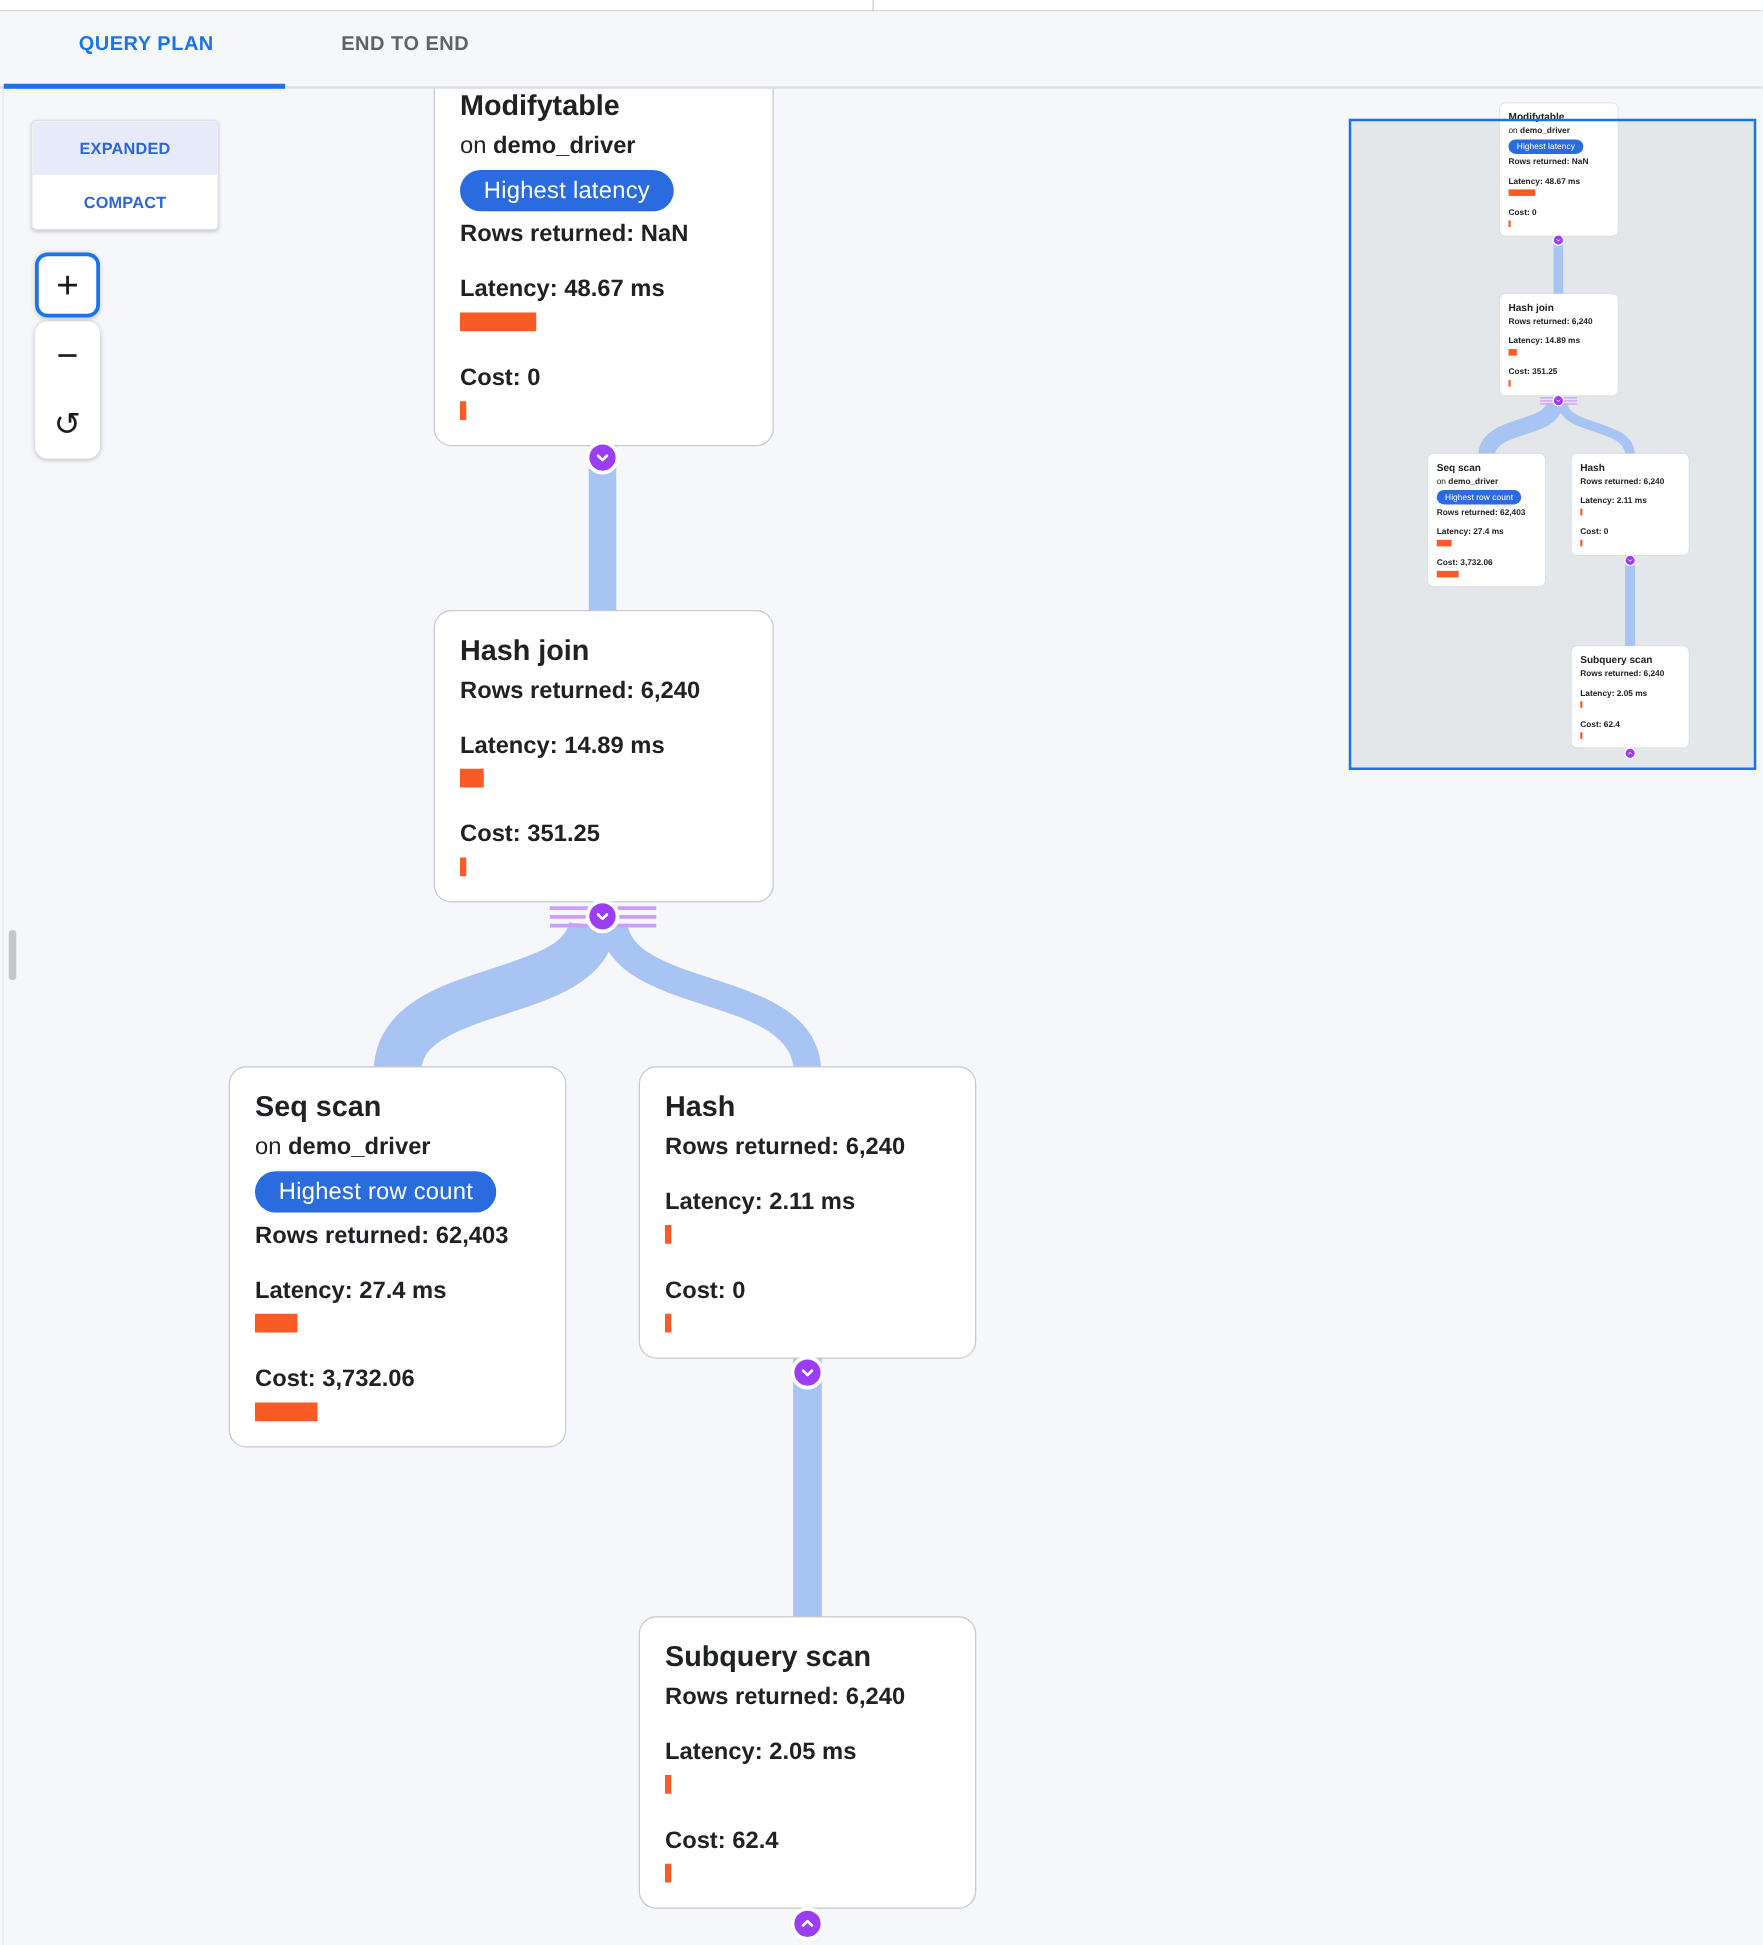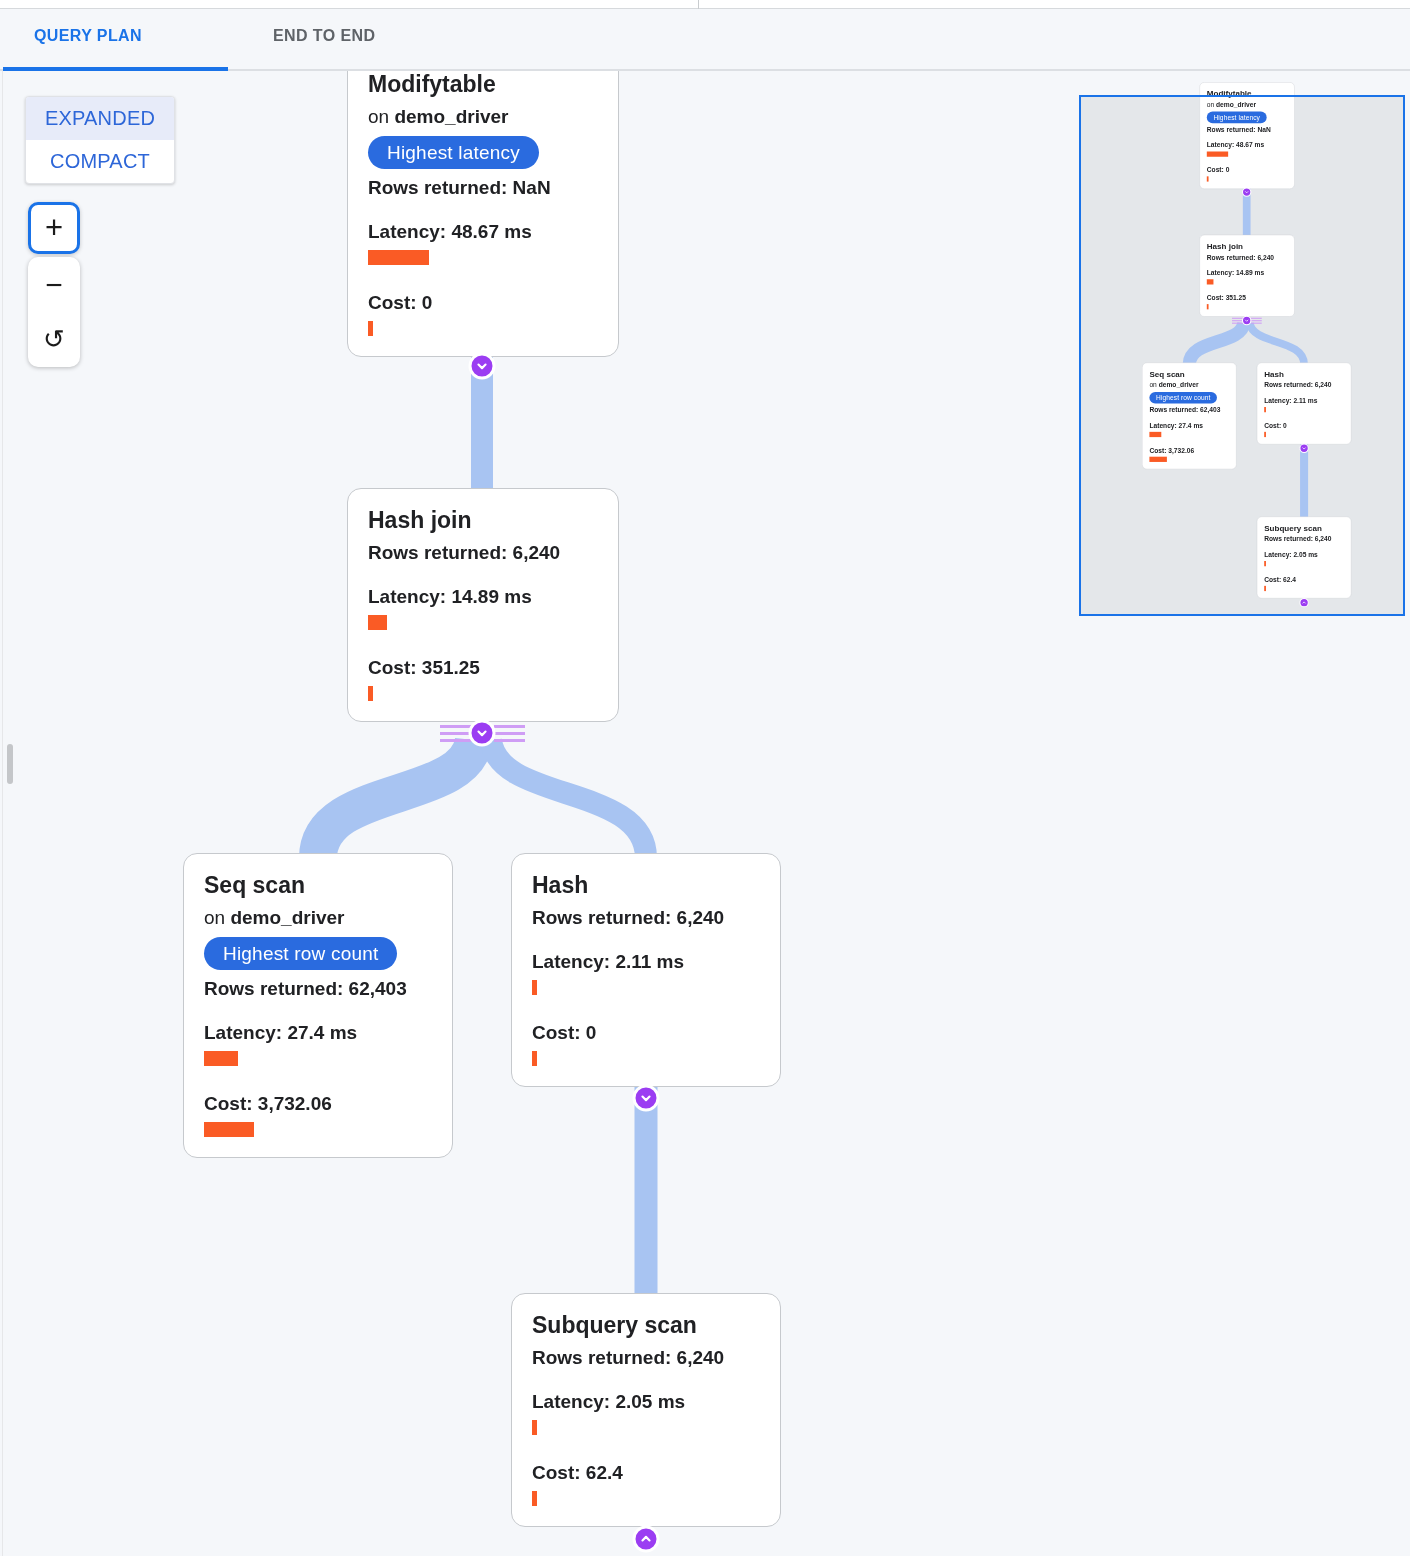--- a/index.html
+++ b/index.html
@@ -40,29 +40,29 @@
   
   .mini-fill{position:absolute;left:1079px;top:95px;width:326px;height:521px;background:var(--minimap-fill);z-index:4;}
   .minimap{position:absolute;left:1078px;top:64px;width:500px;height:560px;z-index:5;}
   .mini-scale{position:absolute;left:0;top:0;width:1410px;height:1556px;transform:scale(0.35);transform-origin:0 0;}
   .mini-border{position:absolute;left:1079px;top:95px;width:326px;height:521px;border:2px solid var(--accent-blue);box-sizing:border-box;z-index:6;pointer-events:none;}
   
   .topbar{position:absolute;left:0;top:0;width:1410px;height:71px;background:var(--canvas-bg);border-bottom:2px solid #dcdfe3;box-sizing:border-box;z-index:10;}
   .window-strip{position:absolute;left:0;top:0;width:1410px;height:9px;background:#fff;border-bottom:1px solid #d6d9dc;box-sizing:border-box;}
   .strip-divider{position:absolute;left:698px;top:0;width:1px;height:9px;background:#c9cccf;}
   .tab{position:absolute;top:27px;font-size:16px;font-weight:600;letter-spacing:.4px;cursor:default;}
-  .tab-active{left:34px;color:var(--accent-blue);}
+  .tab-active{left:63px;color:var(--accent-blue);}
   .tab-inactive{left:273px;color:var(--tab-inactive);}
   .tab-underline{position:absolute;left:3px;top:67px;width:225px;height:4px;background:var(--accent-blue);z-index:11;}
   
   .view-toggle{
     position:absolute;left:25px;top:96px;width:148px;z-index:20;background:#fff;
     border:1px solid #e0e2e6;border-radius:4px;box-shadow:0 1px 3px rgba(0,0,0,.18);overflow:hidden;
   }
-  .toggle-row{height:43px;line-height:43px;text-align:center;font-size:20px;font-weight:400;color:var(--toggle-blue);letter-spacing:.2px;}
+  .toggle-row{height:43px;line-height:43px;text-align:center;font-size:13px;font-weight:700;color:var(--toggle-blue);letter-spacing:.2px;}
   .toggle-row.selected{background:var(--toggle-selected-bg);}
   .zoom-in-btn{
     position:absolute;left:28px;top:202px;width:52px;height:52px;z-index:20;background:#fff;
     border:3px solid var(--accent-blue);border-radius:10px;box-sizing:border-box;
     display:flex;align-items:center;justify-content:center;font-size:31px;font-weight:400;color:#1b1b1b;
     box-shadow:0 1px 4px rgba(0,0,0,.2);
   }
   .zoom-group{
     position:absolute;left:28px;top:257px;width:52px;height:110px;z-index:20;background:#fff;
     border-radius:10px;box-shadow:0 1px 4px rgba(0,0,0,.25);overflow:hidden;

